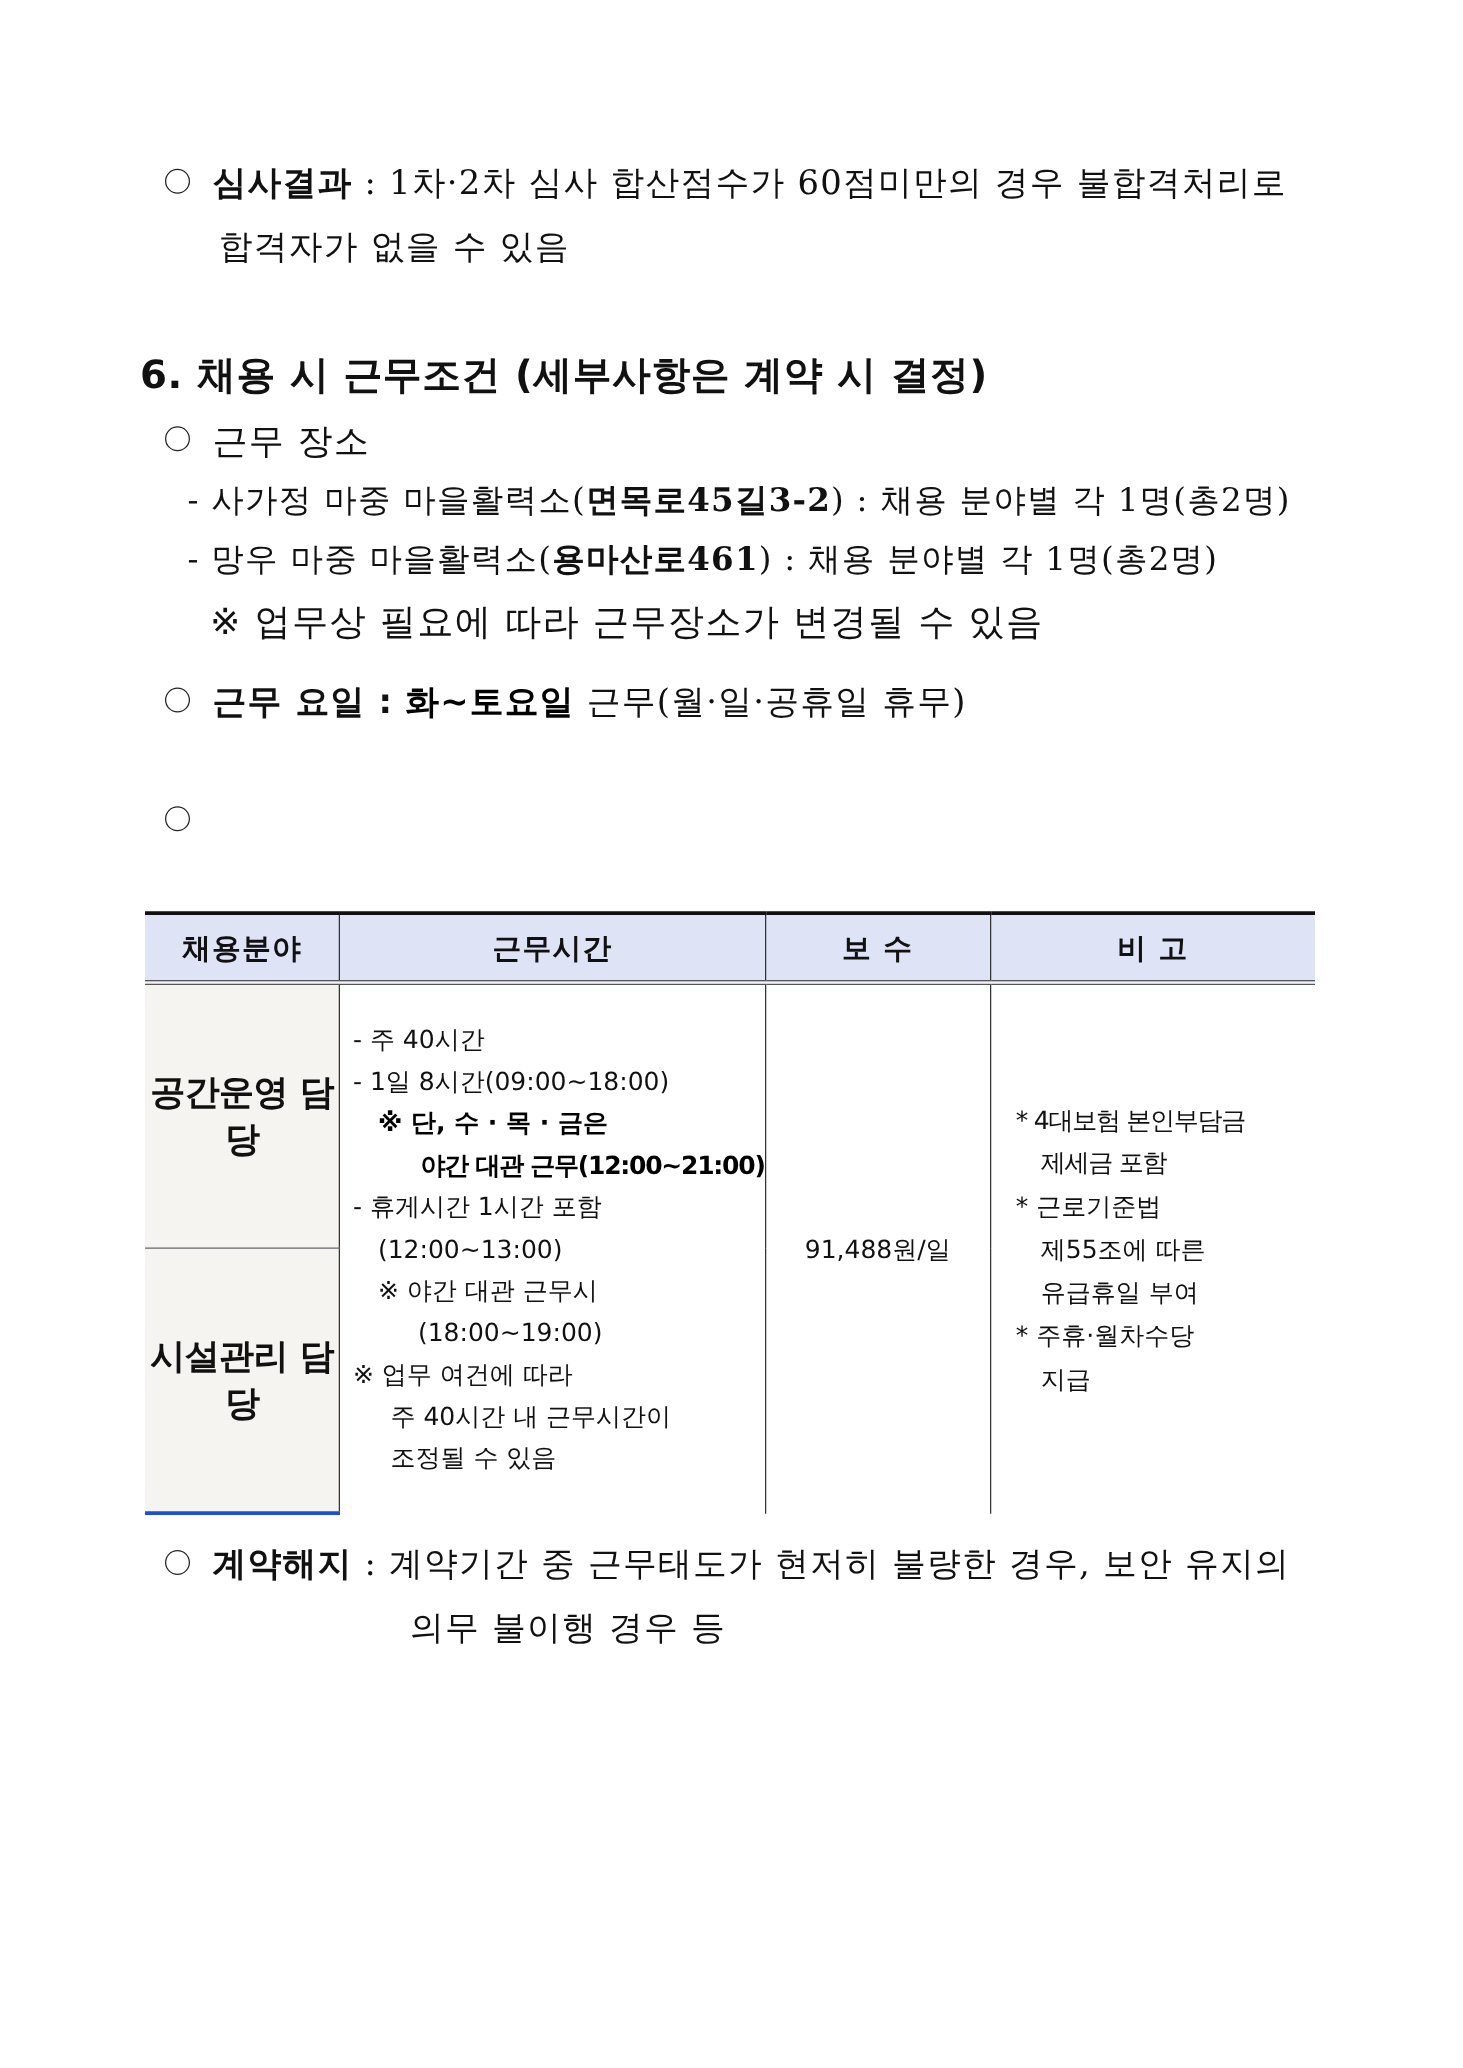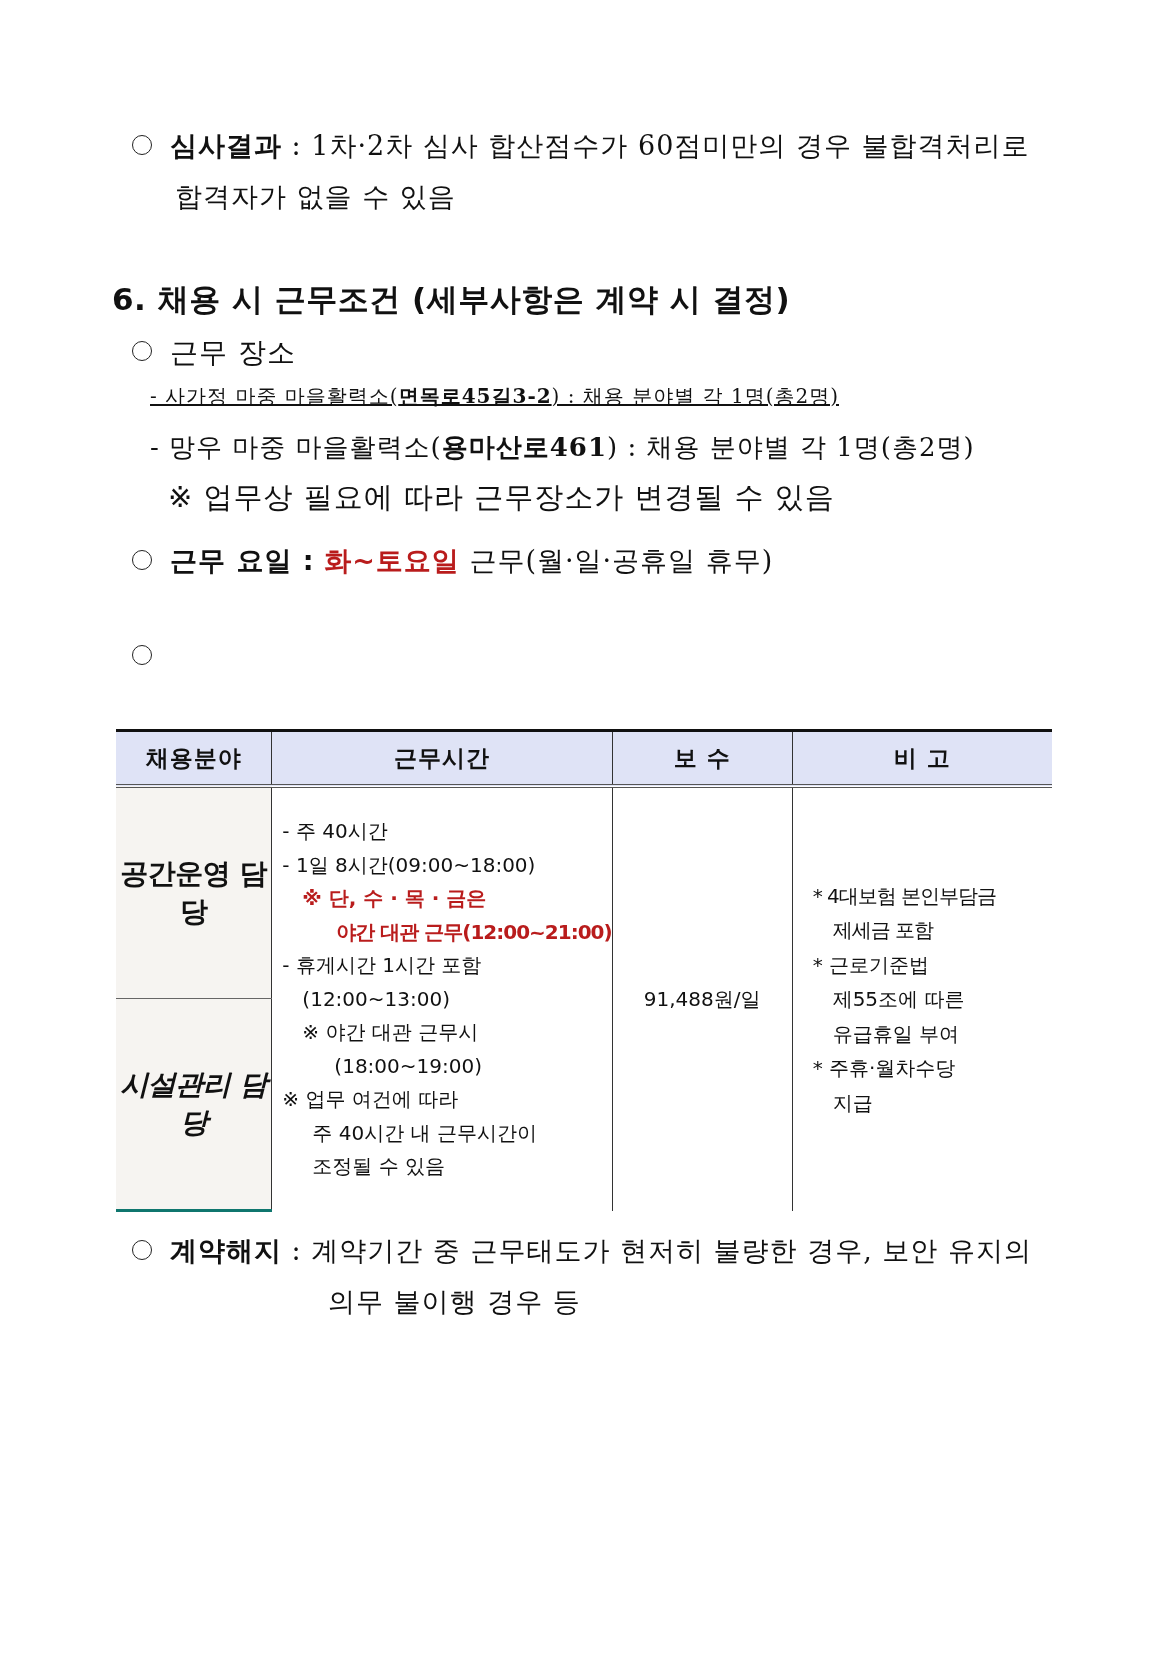--- a/index.html
+++ b/index.html
@@ -3,53 +3,53 @@
 <meta charset="utf-8">
 <style>
   html, body { margin: 0; padding: 0; background: #ffffff; }
   body { width: 1170px; height: 1654px; position: relative; color: #111; font-family: "DejaVu Serif", "Liberation Serif", serif; }
   .abs { position: absolute; white-space: nowrap; }
   .para { font-size: 27px; letter-spacing: 1px; }
   .bold-sans { font-family: "DejaVu Sans", "Liberation Sans", sans-serif; font-weight: bold; text-align: center; }
   .sans { font-family: "DejaVu Sans", "Liberation Sans", sans-serif; }
   .circle { display: inline-block; width: 18px; height: 18px; border: 1.6px solid #222; border-radius: 50%; vertical-align: middle; margin-right: 18px; position: relative; top: -3px; }
   .heading { font-size: 31px; font-family: "DejaVu Sans", "Liberation Sans", sans-serif; font-weight: bold; letter-spacing: 0.5px; }
-  .blue { color: #b91c1c; }
+  .blue { color: #000000; }
   .bold { font-weight: bold; }
 
   table.cond { position: absolute; left: 116px; top: 729px; width: 936px; border-collapse: collapse; font-family: "DejaVu Sans", "Liberation Sans", sans-serif; }
   table.cond th { background: #dfe3f6; height: 50px; font-size: 23px; font-weight: bold; border-left: 1.5px solid #333; border-right: 1.5px solid #333; border-top: 3px solid #111; border-bottom: 4px double #555; letter-spacing: 1px; }
   table.cond th:first-child { border-left: none; margin-left: 12px; }
   table.cond th:last-child { border-right: none; }
   table.cond td { border-left: 1.5px solid #333; border-right: 1.5px solid #333; vertical-align: middle; font-size: 20px; }
   table.cond td.field { background: #f6f4f1; text-align: center; font-weight: bold; font-size: 28px; border-left: none; letter-spacing: -0.5px; }
   table.cond td.last { border-right: none; }
   table.cond tr.r1 td.field { height: 208px; border-bottom: 1.5px solid #666; }
   table.cond tr.r2 td.field { height: 208px; }
-  table.cond tr.last-row td { border-bottom: 3px solid #0f766e; font-style: italic; }
+  table.cond tr.last-row td { border-bottom: 3px solid #1d4ed8; }
   .hours { padding: 0 0 0 10px; line-height: 33.5px; }
   .hours .ln { display: block; white-space: nowrap; }
   .pay { text-align: center; }
   .note { padding-left: 20px; line-height: 34.5px; }
   .note .ln { display: block; white-space: nowrap; }
 </style>
 </head>
 <body>
 
 <div class="abs para" style="left:132px; top:128px;">
   <span class="circle"></span><span class="bold-sans">심사결과</span><span> : </span><span>1차·2차 심사 합산점수가 60점미만의 경우 불합격처리로</span>
 </div>
 <div class="abs para" style="left:175px; top:179px;">합격자가 없을 수 있음</div>
 
 <div class="abs heading" style="left:112px; top:279px;">6. 채용 시 근무조건 (세부사항은 계약 시 결정)</div>
 
 <div class="abs para sans" style="left:132px; top:334px; font-size:28px;">
   <span class="circle"></span><span>근무 장소</span>
 </div>
-<div class="abs para" style="left:150px; top:383px; font-size:20px;text-decoration:underline;">
+<div class="abs para" style="left:150px; top:383px; font-size:26px;">
   <span>- 사가정 마중 마을활력소(</span><span class="bold">면목로45길3-2</span><span>) : 채용 분야별 각 1명(총2명)</span>
 </div>
 <div class="abs para" style="left:150px; top:430px; font-size:26px;">
   <span>- 망우 마중 마을활력소(</span><span class="bold">용마산로461</span><span>) : 채용 분야별 각 1명(총2명)</span>
 </div>
 <div class="abs para sans" style="left:168px; top:478px; font-size:29px;">※ 업무상 필요에 따라 근무장소가 변경될 수 있음</div>
 
 <div class="abs para" style="left:132px; top:543px;">
   <span class="circle"></span><span class="bold-sans">근무 요일 :</span> <span class="bold-sans blue">화~토요일</span> <span>근무(월·일·공휴일 휴무)</span>
 </div>

